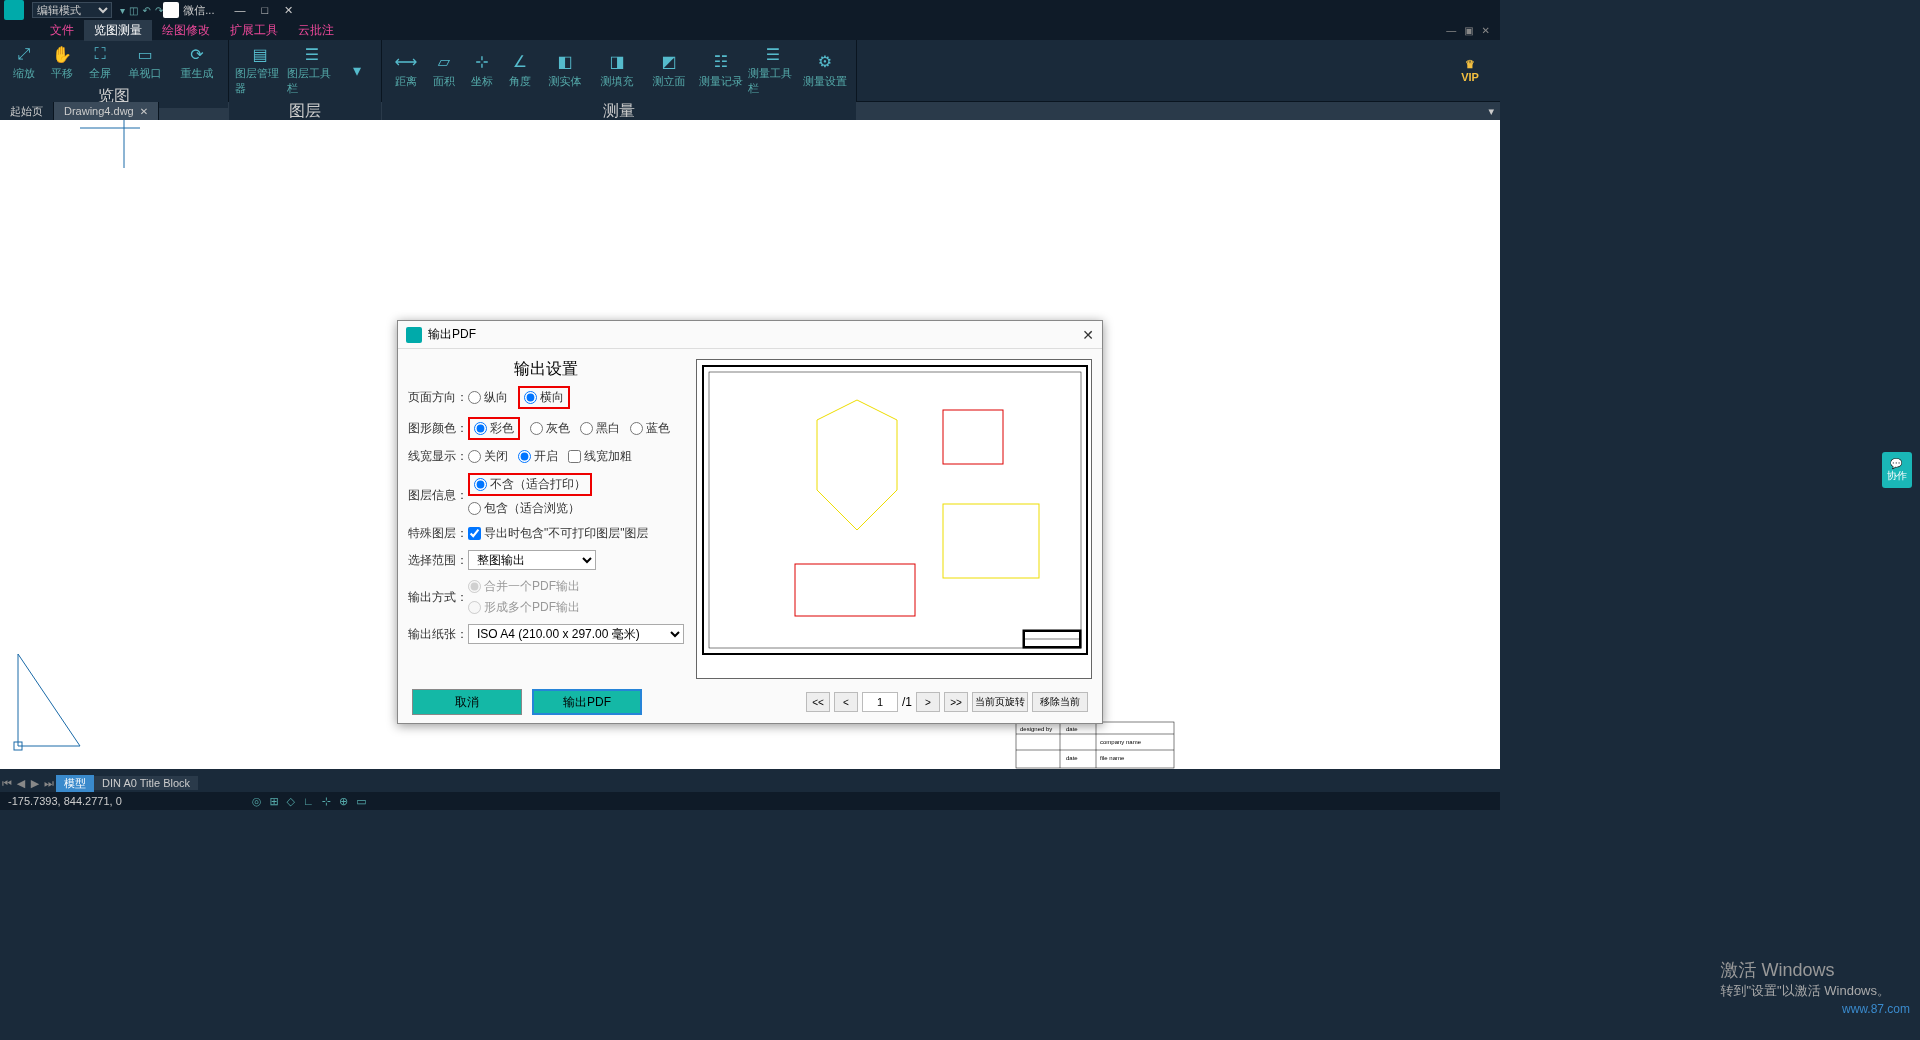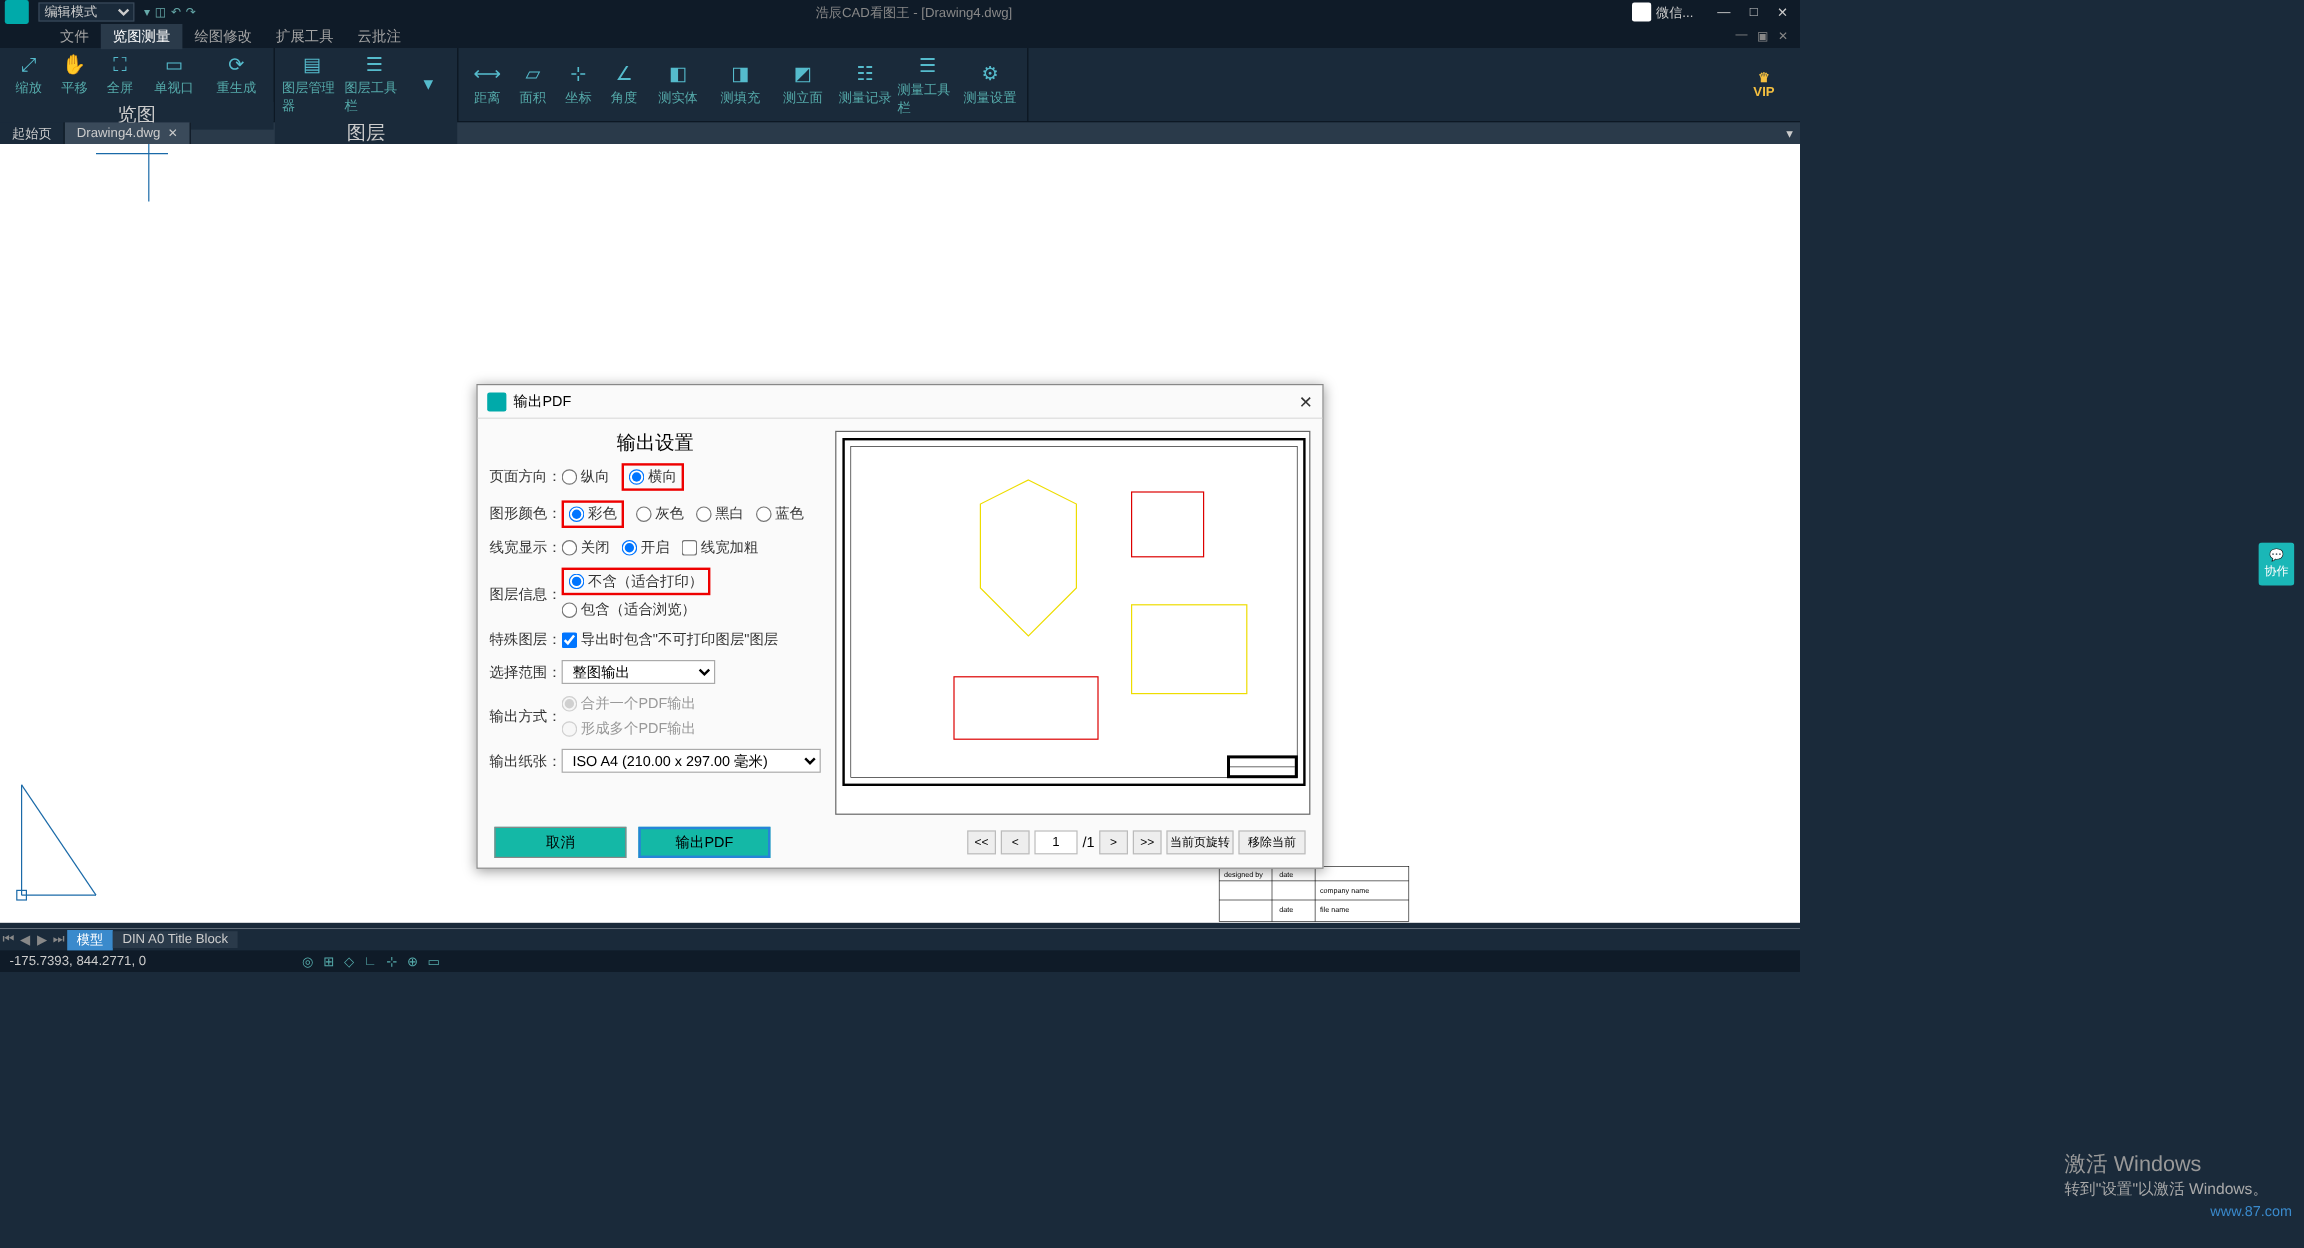--- a/index.html
+++ b/index.html
@@ -10,21 +10,21 @@
 .titlebar .logo { width: 20px; height: 20px; background: #0aa; margin: 0 4px; border-radius: 2px; }
 .titlebar .mode-select { background: #1a2a3a; color: #ccc; border: 1px solid #3a4a5a; font-size: 11px; height: 16px; width: 80px; margin-left: 4px; }
 .titlebar .mini-icons { display: flex; gap: 4px; margin-left: 8px; color: #6aa; font-size: 10px; }
 .titlebar .title-center { flex: 1; text-align: center; color: #888; }
 .titlebar .wechat { color: #ccc; margin-right: 20px; display: flex; align-items: center; gap: 4px; }
 .titlebar .wechat-icon { width: 16px; height: 16px; background: #fff; border-radius: 2px; }
 .titlebar .win-controls { display: flex; gap: 16px; margin-right: 10px; color: #ccc; }
 
 
 .menubar { height: 20px; background: #0f1b28; display: flex; align-items: center; font-size: 12px; padding-left: 40px; }
-.menubar .menu-item { padding: 2px 10px; color: #a3a3a3; cursor: pointer; }
+.menubar .menu-item { padding: 2px 10px; color: #ec4899; cursor: pointer; }
 .menubar .menu-item.active { background: #2a3a4a; color: #fff; }
 .menubar .right-controls { margin-left: auto; display: flex; gap: 8px; color: #888; margin-right: 10px; font-size: 10px; }
 
 
 .ribbon { height: 62px; background: #1a2a3a; display: flex; border-bottom: 1px solid #0a1520; }
 .ribbon-group { display: flex; flex-direction: column; border-right: 1px solid #0a1520; }
 .ribbon-items { display: flex; padding: 4px 6px; flex: 1; gap: 2px; }
 .ribbon-label { text-align: center; font-size: 16px; color: #ccc; background: #1a2a3a; padding: 1px 0; }
 .ribbon-btn { display: flex; flex-direction: column; align-items: center; justify-content: center; width: 36px; color: #5aa; cursor: pointer; font-size: 11px; gap: 2px; }
 .ribbon-btn.wide { width: 50px; }
@@ -97,21 +97,20 @@
 
 <div class="titlebar">
   <div class="logo"></div>
   <select class="mode-select"><option>编辑模式</option></select>
   <div class="mini-icons">
     <span>▾</span>
     <span>◫</span>
     <span>↶</span>
     <span>↷</span>
   </div>
-  <div class="title-center">浩辰CAD看图王 - [Drawing4.dwg]</div>
   <div class="wechat">
     <span class="wechat-icon"></span>
     <span>微信...</span>
   </div>
   <div class="win-controls">
     <span>—</span>
     <span>□</span>
     <span>✕</span>
   </div>
 </div>
@@ -210,20 +209,21 @@
           </div>
           <div class="ribbon-btn wide">
             <div class="ribbon-icon">☰</div>
             <div>测量工具栏</div>
           </div>
           <div class="ribbon-btn wide">
             <div class="ribbon-icon">⚙</div>
             <div>测量设置</div>
           </div>
         </div>
+        <div class="ribbon-label">测量</div>
       </div>
     </div>
   <div class="ribbon-spacer"></div>
   <div class="vip-badge">
     <span>♛</span>
     <span>VIP</span>
   </div>
 </div>
 
 <div class="doc-tabs">

